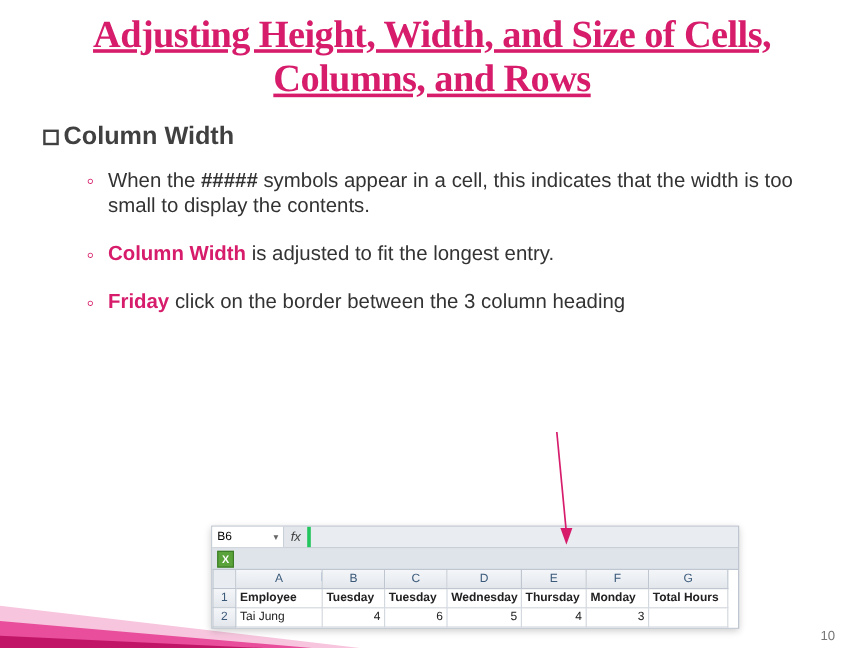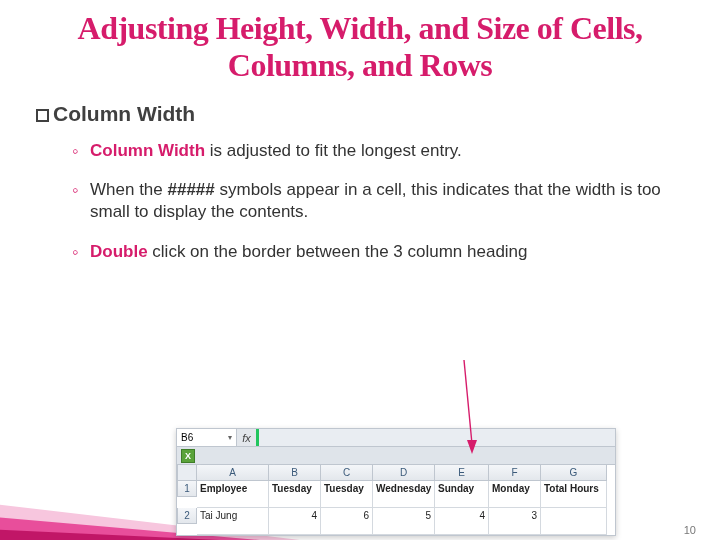--- a/index.html
+++ b/index.html
@@ -9,20 +9,21 @@
     background: #ffffff;
     font-family: "Segoe UI", Tahoma, Verdana, sans-serif;
     position: relative;
     overflow: hidden;
   }
   .title {
     text-align: center;
     font-size: 32px;
     font-weight: 700;
     color: #d61c6b;
+    text-decoration: underline;
     line-height: 1.15;
     padding: 10px 30px 0 30px;
     letter-spacing: -0.5px;
     font-family: Georgia, "Times New Roman", serif;
   }
   .subhead {
     margin: 18px 0 0 36px;
     font-size: 21px;
     font-weight: 700;
     color: #404040;
@@ -77,21 +78,21 @@
     top: 358px;
     width: 24px;
     height: 96px;
     z-index: 3;
   }
 
   
   .excel {
     position: absolute;
     left: 176px;
-    bottom: 4px;
+    bottom: 16px;
     width: 440px;
     border: 1px solid #bfc6cf;
     background: #eef1f4;
     font-family: "Segoe UI", Tahoma, sans-serif;
     font-size: 10px;
     box-shadow: 0 2px 6px rgba(0,0,0,.2);
     z-index: 2;
   }
   .formula-row {
     display: flex;
@@ -184,21 +185,21 @@
     border-top: none;
     text-align: center;
     color: #3b5a7a;
     height: 16px;
     line-height: 15px;
   }
   .cell {
     border: 1px solid #d4d9df;
     border-top: none;
     border-left: none;
-    height: 27px;
+    height: 16px;
     line-height: 15px;
     padding: 0 3px;
     color: #222;
     overflow: hidden;
     white-space: nowrap;
   }
   .cell.hdr { font-weight: 700; }
   .cell.num { text-align: right; }
 
   .page-num {
@@ -214,27 +215,27 @@
 <body>
 
 <h1 class="title">Adjusting Height, Width, and Size of Cells, Columns, and Rows</h1>
 
 <div class="subhead">
   <span class="bullet-box"></span><span>Column Width</span>
 </div>
 
 <ul class="pts">
   <li>
+    <span>When the </span><span class="strong-dark">#####</span><span> symbols appear in a cell, this indicates that the width is too small to display the contents.</span>
+  </li>
+  <li>
     <span class="strong-pink">Column Width</span><span> is adjusted to fit the longest entry.</span>
   </li>
   <li>
-    <span>When the </span><span class="strong-dark">#####</span><span> symbols appear in a cell, this indicates that the width is too small to display the contents.</span>
-  </li>
-  <li>
-    <span class="strong-pink">Double</span><span> click on the border between the 3 column heading</span>
+    <span class="strong-pink">Friday</span><span> click on the border between the 3 column heading</span>
   </li>
 </ul>
 
 <svg class="arrow" viewBox="0 0 24 96">
   <line x1="8" y1="2" x2="16" y2="86" stroke="#d61c6b" stroke-width="1.4"></line>
   <polygon points="16,96 11,82 21,82" fill="#d61c6b"></polygon>
 </svg>
 
 <div class="excel">
   <div class="formula-row">
@@ -256,21 +257,21 @@
     <div class="colh">D</div>
     <div class="colh">E</div>
     <div class="colh">F</div>
     <div class="colh">G</div>
 
     <div class="rowh">1</div>
     <div class="cell hdr">Employee</div>
     <div class="cell hdr">Tuesday</div>
     <div class="cell hdr">Tuesday</div>
     <div class="cell hdr">Wednesday</div>
-    <div class="cell hdr">Sunday</div>
+    <div class="cell hdr">Thursday</div>
     <div class="cell hdr">Monday</div>
     <div class="cell hdr">Total Hours</div>
 
     <div class="rowh">2</div>
     <div class="cell">Tai Jung</div>
     <div class="cell num">4</div>
     <div class="cell num">6</div>
     <div class="cell num">5</div>
     <div class="cell num">4</div>
     <div class="cell num">3</div>

